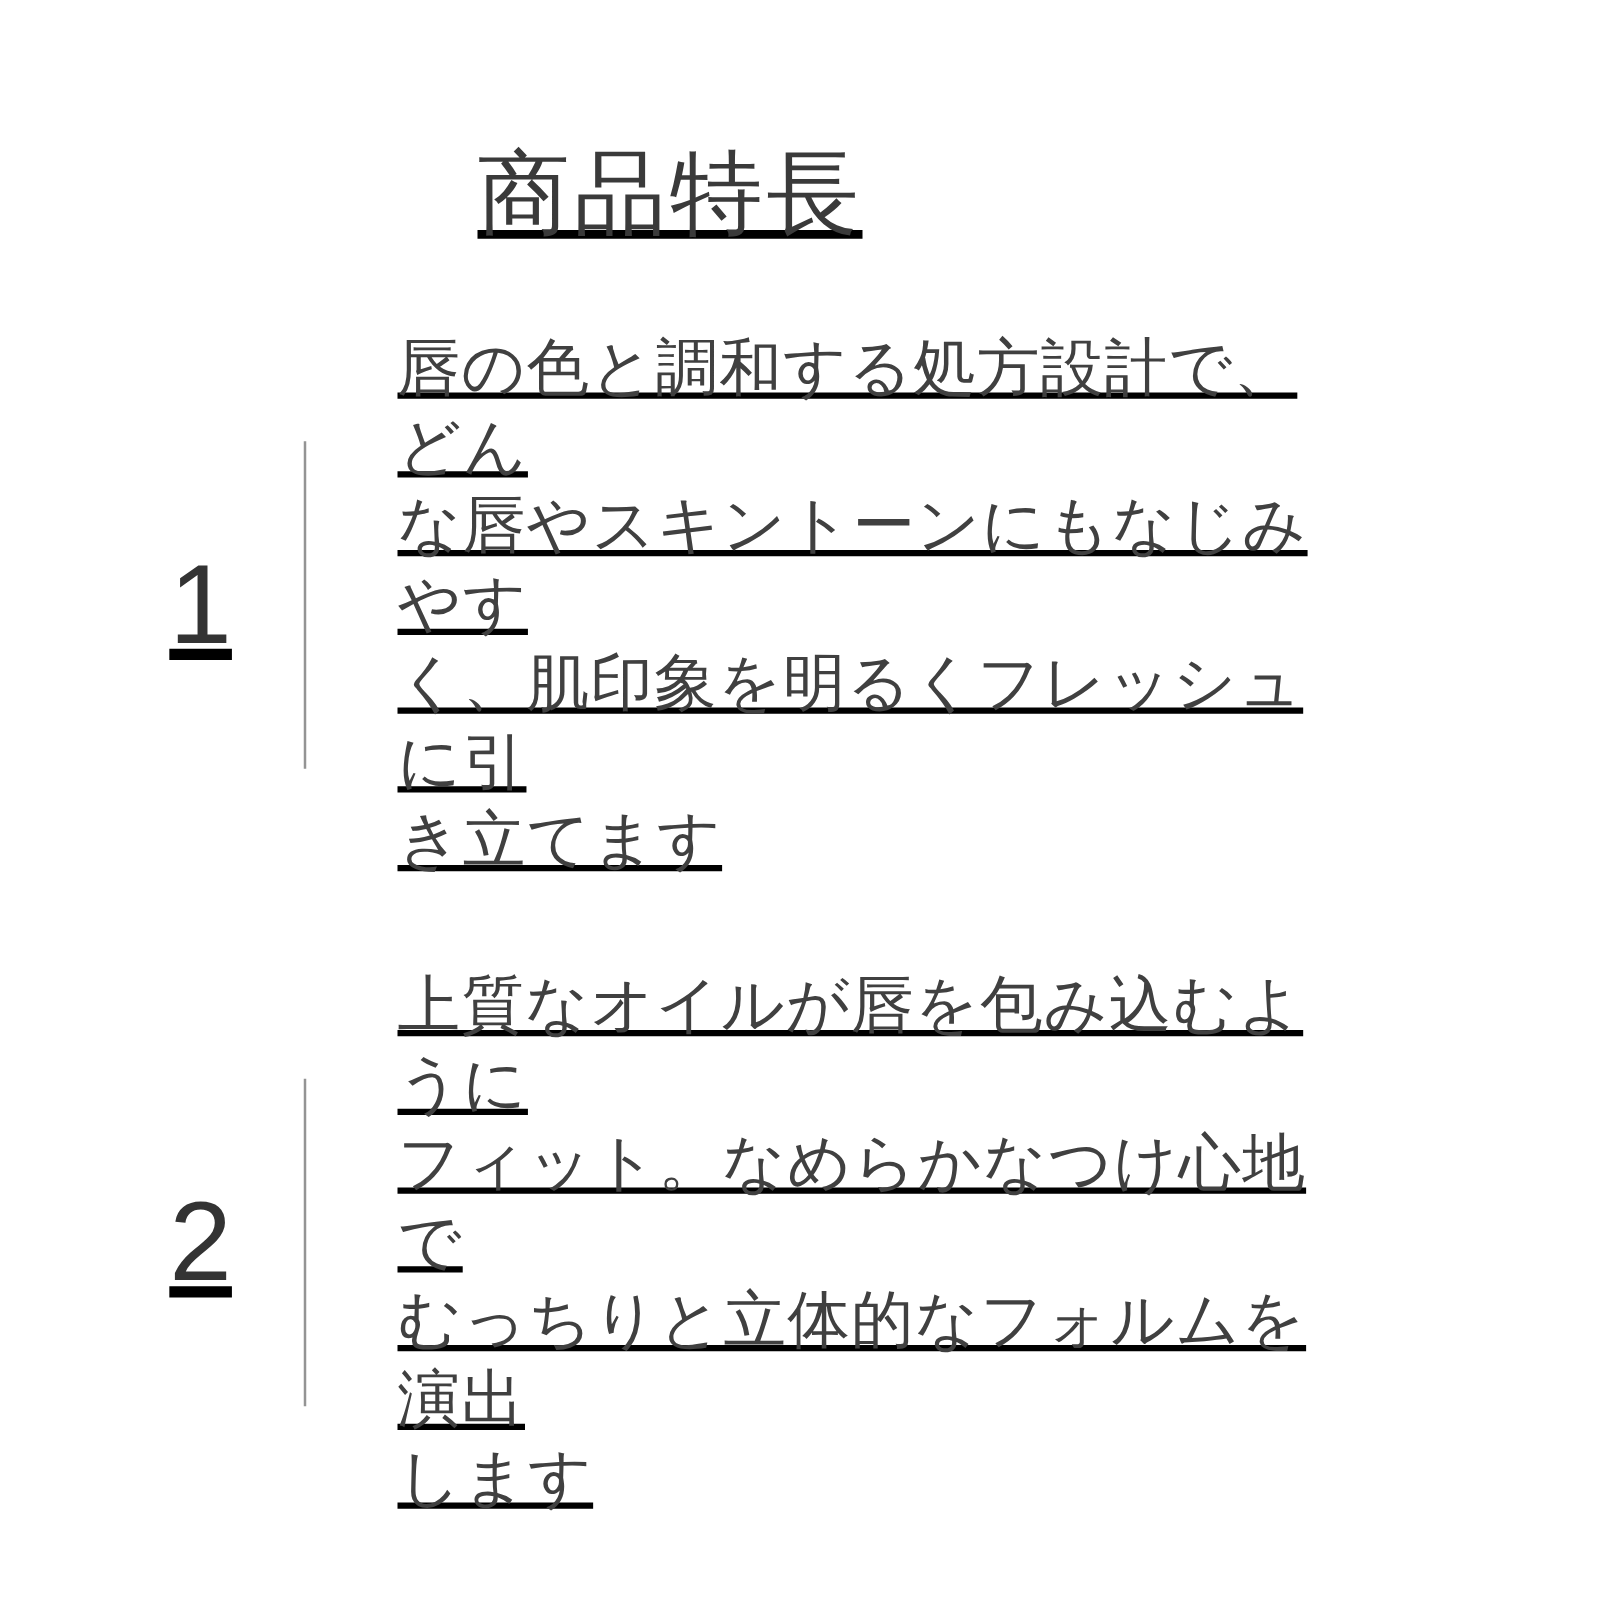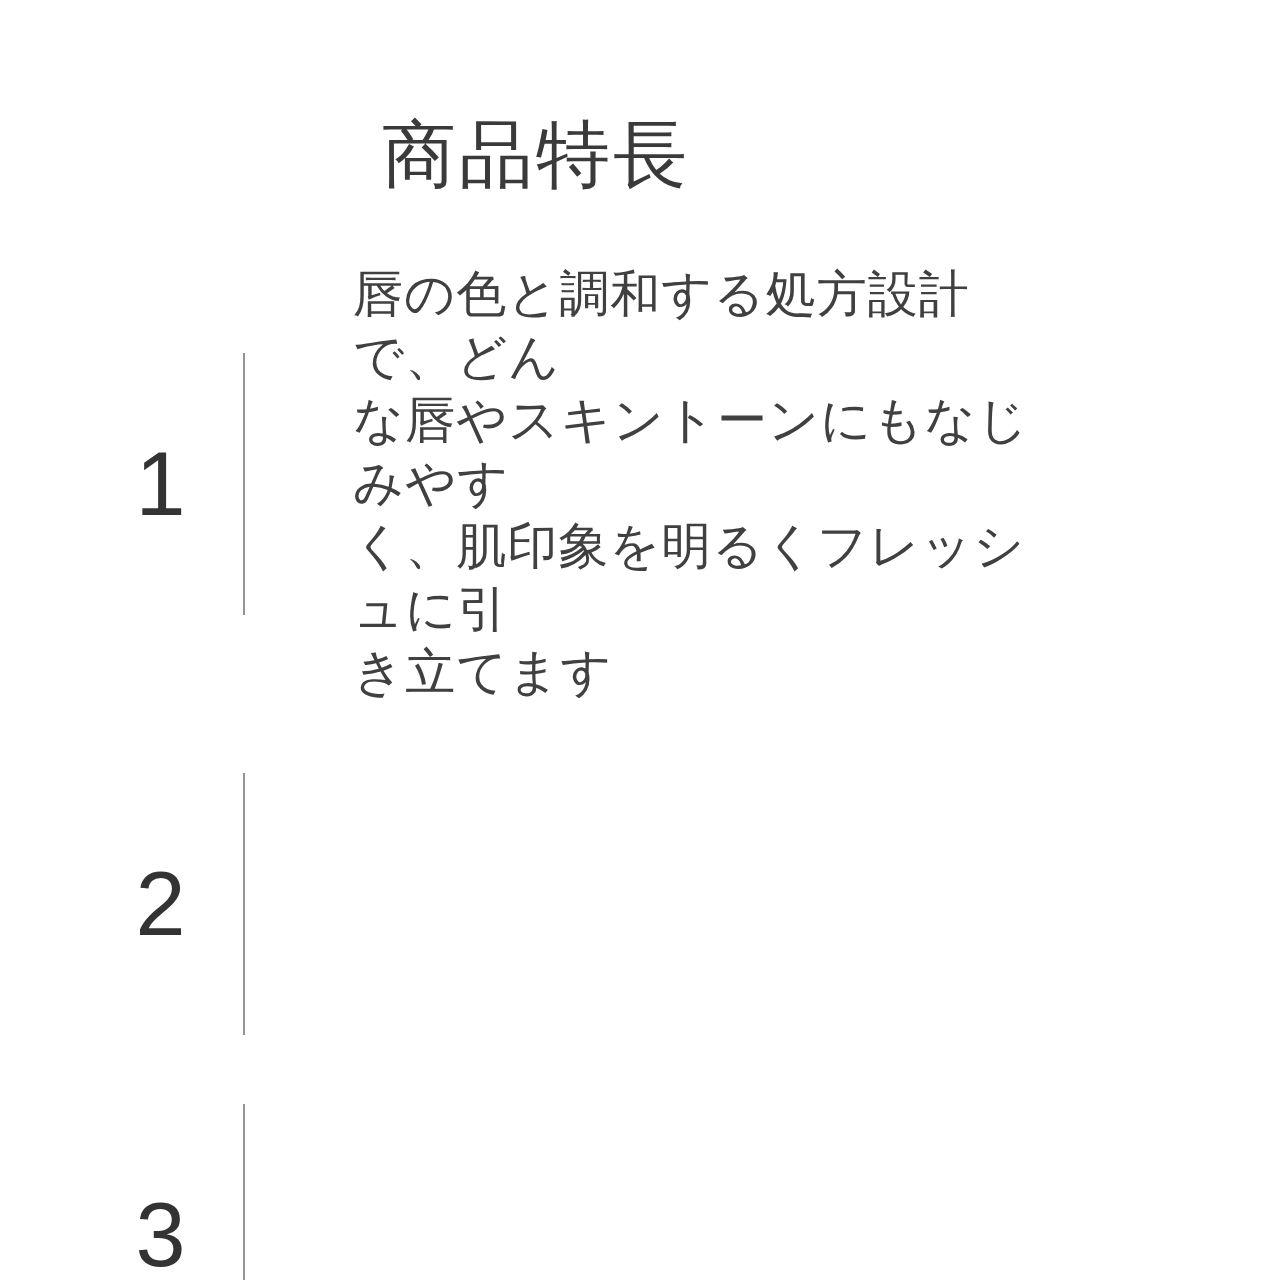--- a/index.html
+++ b/index.html
@@ -14,20 +14,21 @@
     width: 1280px;
     height: 1280px;
     background: var(--background);
     font-family: "Liberation Sans", "DejaVu Sans", sans-serif;
     overflow: hidden;
   }
   .page {
     width: 1072px;
     height: 1280px;
     background: var(--background);
+    text-decoration: underline;
   }
   .page-title {
     padding-top: 118px;
     text-align: center;
     font-size: 74px;
     line-height: 1;
     letter-spacing: 3px;
     color: var(--title-text);
     font-weight: 400;
   }
@@ -57,21 +58,20 @@
   }
   .feature-text {
     padding-left: 73px;
     width: 920px;
     font-size: 50px;
     line-height: 63px;
     letter-spacing: 1px;
     color: var(--body-text);
     white-space: pre-line;
     font-weight: 400;
-    margin-left: 35px;
   }
 </style>
 </head>
 <body>
 
 <div class="page">
 
   <h1 class="page-title">商品特長</h1>
 
   <div class="features">
@@ -81,20 +81,24 @@
       <div class="feature-divider"></div>
       <div class="feature-text">唇の色と調和する処方設計で、どん
 な唇やスキントーンにもなじみやす
 く、肌印象を明るくフレッシュに引
 き立てます</div>
     </div>
 
     <div class="feature-row">
       <div class="feature-number">2</div>
       <div class="feature-divider"></div>
+      <div class="feature-text">上質なオイルが唇を包み込むように
+フィット。なめらかなつけ心地で
+むっちりと立体的なフォルムを演出
+します</div>
     </div>
 
     <div class="feature-row">
       <div class="feature-number">3</div>
       <div class="feature-divider"></div>
     </div>
 
   </div>
 </div>
 

